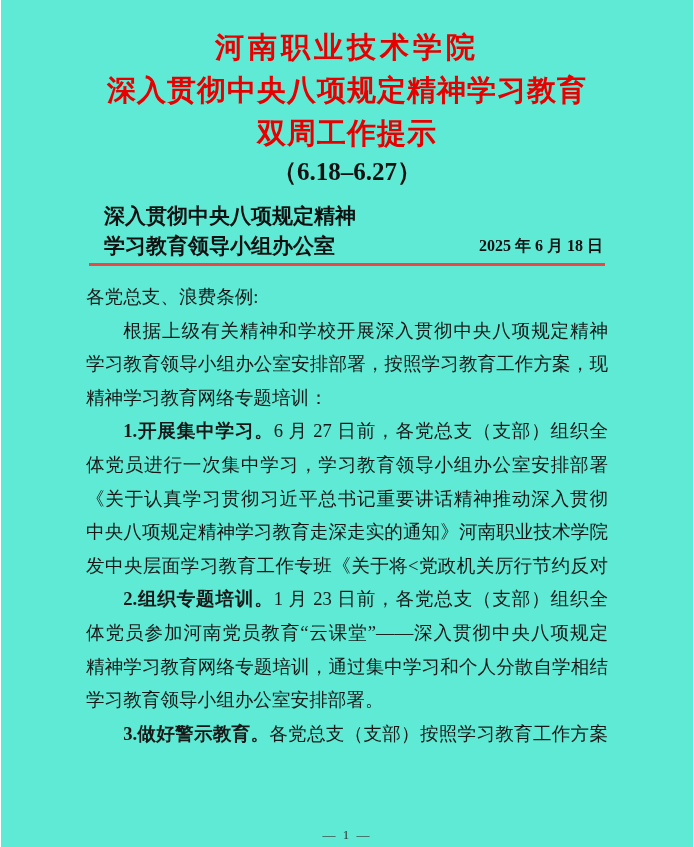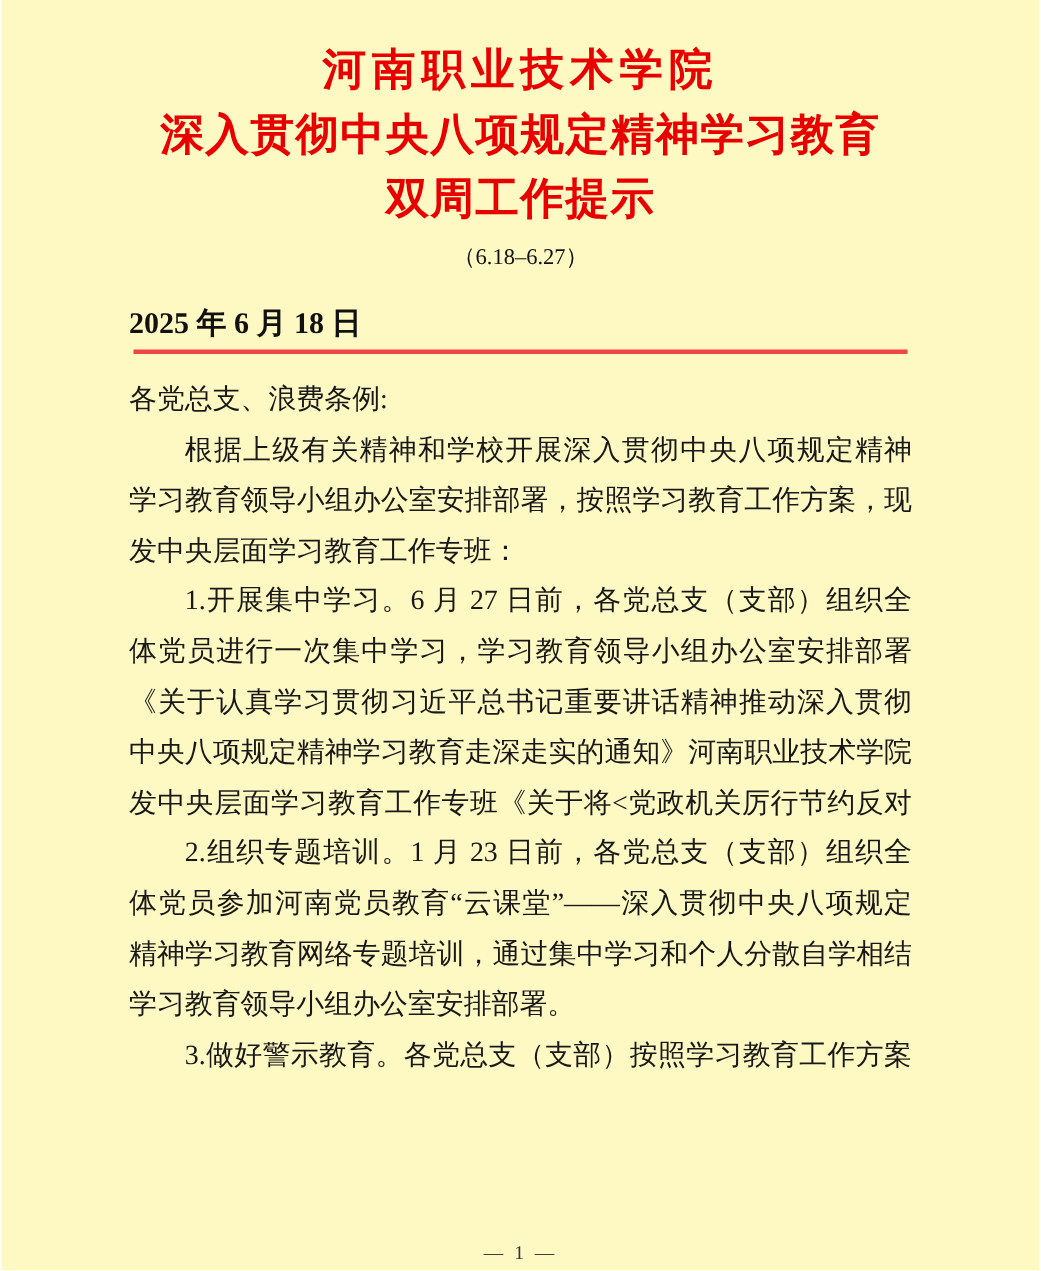--- a/index.html
+++ b/index.html
@@ -7,61 +7,61 @@
     --rule-red: #ef4545;
     --text-color: #181818;
   }
   * { margin: 0; padding: 0; box-sizing: border-box; }
   html, body { background: #ffffff; }
   .page {
     position: relative;
     width: 692px;
     height: 847px;
     margin: 0 auto;
-    background: #fef9c3;
+    background: #5eead4;
     overflow: hidden;
     font-family: "Liberation Serif", "DejaVu Serif", serif;
     color: var(--text-color);
   }
   .title-block {
     margin-top: 26px;
     text-align: center;
   }
   .title-line {
     color: var(--title-red);
     font-weight: bold;
     font-size: 29px;
     line-height: 43px;
     letter-spacing: 1px;
   }
   .title-line.first { letter-spacing: 4px; }
   .title-period {
     margin-top: 6px;
     text-align: center;
-    font-weight: normal;
-    font-size: 15px;
+    font-weight: bold;
+    font-size: 25px;
     line-height: 22px;
     color: #111111;
   }
   .doc-header {
     margin: 18px 88px 0 85px;
     display: flex;
     justify-content: space-between;
     align-items: flex-end;
   }
   .office-lines {
     padding-left: 18px;
     font-weight: bold;
     font-size: 21px;
     line-height: 30px;
     color: #111111;
   }
   .issue-date {
     font-weight: bold;
-    font-size: 20px;
+    font-size: 16px;
     line-height: 30px;
     padding-right: 2px;
     color: #111111;
     white-space: nowrap;
   }
   .red-rule {
     margin: 2px 88px 0 88px;
     border: none;
     border-top: 3px solid var(--rule-red);
     height: 0;
@@ -73,21 +73,21 @@
   }
   .line {
     white-space: pre-wrap;
   }
   .line.indent { text-indent: 2em; }
   .line.fill {
     text-align: justify;
     text-align-last: justify;
     text-justify: inter-character;
   }
-  .lead { font-weight: normal; }
+  .lead { font-weight: bold; }
   .footer {
     position: absolute;
     bottom: 4px;
     left: 0;
     width: 100%;
     text-align: center;
     font-size: 13px;
     color: #333333;
     letter-spacing: 2px;
   }
@@ -99,30 +99,34 @@
 
   <div class="title-block">
     <div class="title-line first">河南职业技术学院</div>
     <div class="title-line">深入贯彻中央八项规定精神学习教育</div>
     <div class="title-line">双周工作提示</div>
   </div>
 
   <div class="title-period">（6.18–6.27）</div>
 
   <div class="doc-header">
+    <div class="office-lines">
+      <div>深入贯彻中央八项规定精神</div>
+      <div>学习教育领导小组办公室</div>
+    </div>
     <div class="issue-date">2025 年 6 月 18 日</div>
   </div>
 
   <hr class="red-rule">
 
   <div class="body-text">
       <div class="line"><span>各党总支、浪费条例:</span></div>
       <div class="line indent fill"><span>根据上级有关精神和学校开展深入贯彻中央八项规定精神</span></div>
       <div class="line fill"><span>学习教育领导小组办公室安排部署，按照学习教育工作方案，现</span></div>
-      <div class="line"><span>发中央层面学习教育工作专班：</span></div>
+      <div class="line"><span>精神学习教育网络专题培训：</span></div>
       <div class="line indent fill"><span class="lead">1.开展集中学习。</span><span>6 月 27 日前，各党总支（支部）组织全</span></div>
       <div class="line fill"><span>体党员进行一次集中学习，学习教育领导小组办公室安排部署</span></div>
       <div class="line fill"><span>《关于认真学习贯彻习近平总书记重要讲话精神推动深入贯彻</span></div>
       <div class="line fill"><span>中央八项规定精神学习教育走深走实的通知》河南职业技术学院</span></div>
       <div class="line fill"><span>发中央层面学习教育工作专班《关于将&lt;党政机关厉行节约反对</span></div>
       <div class="line indent fill"><span class="lead">2.组织专题培训。</span><span>1 月 23 日前，各党总支（支部）组织全</span></div>
       <div class="line fill"><span>体党员参加河南党员教育“云课堂”——深入贯彻中央八项规定</span></div>
       <div class="line fill"><span>精神学习教育网络专题培训，通过集中学习和个人分散自学相结</span></div>
       <div class="line"><span>学习教育领导小组办公室安排部署。</span></div>
       <div class="line indent fill"><span class="lead">3.做好警示教育。</span><span>各党总支（支部）按照学习教育工作方案</span></div>

